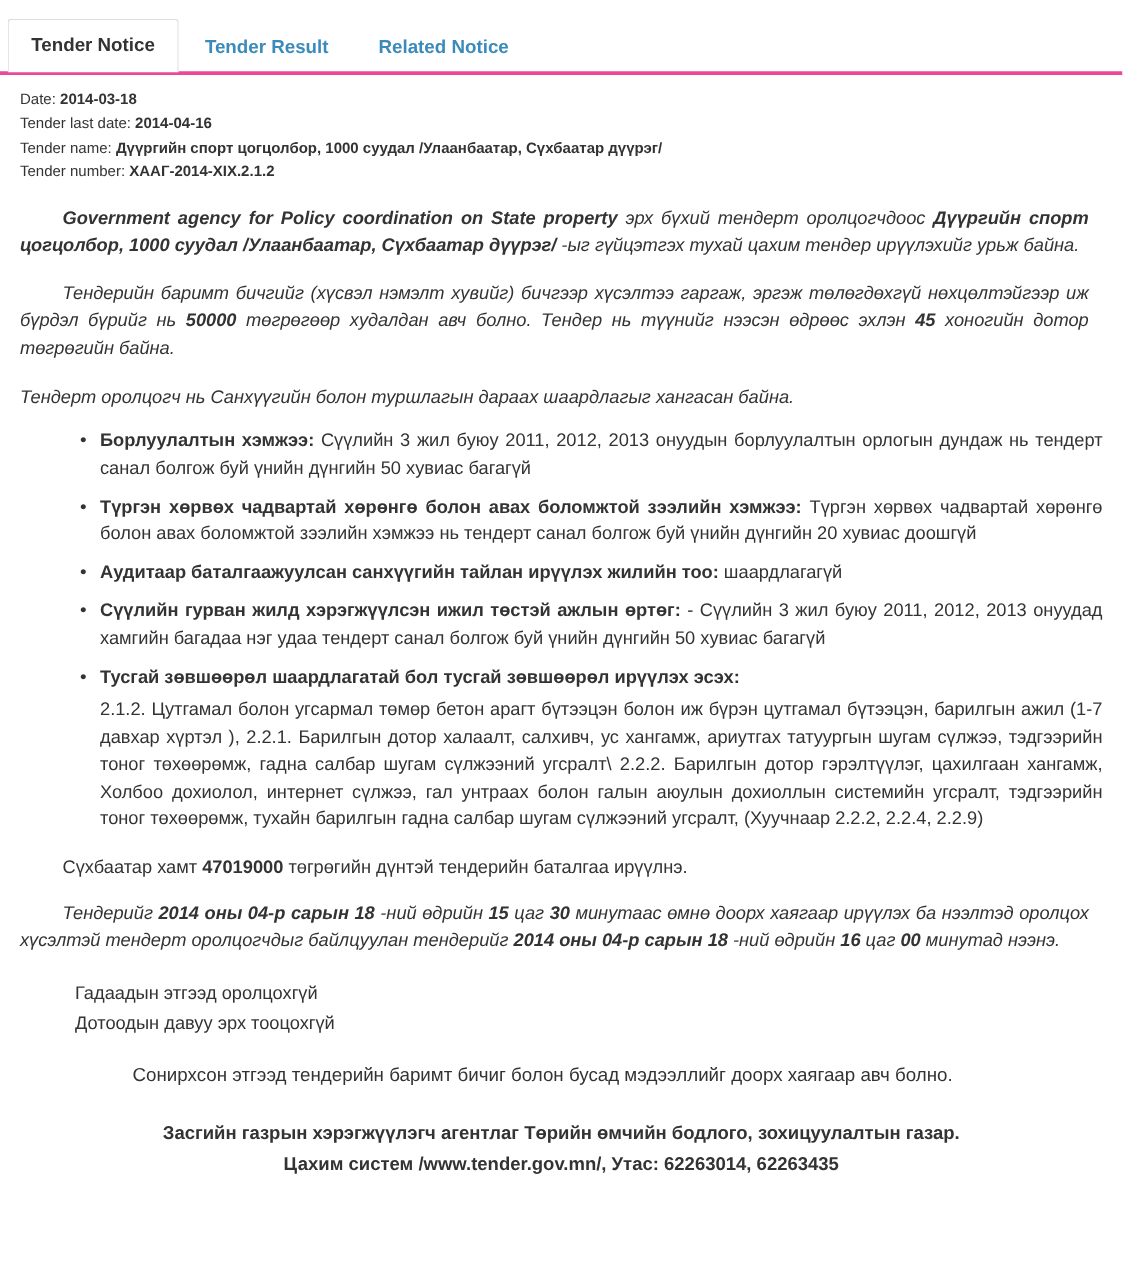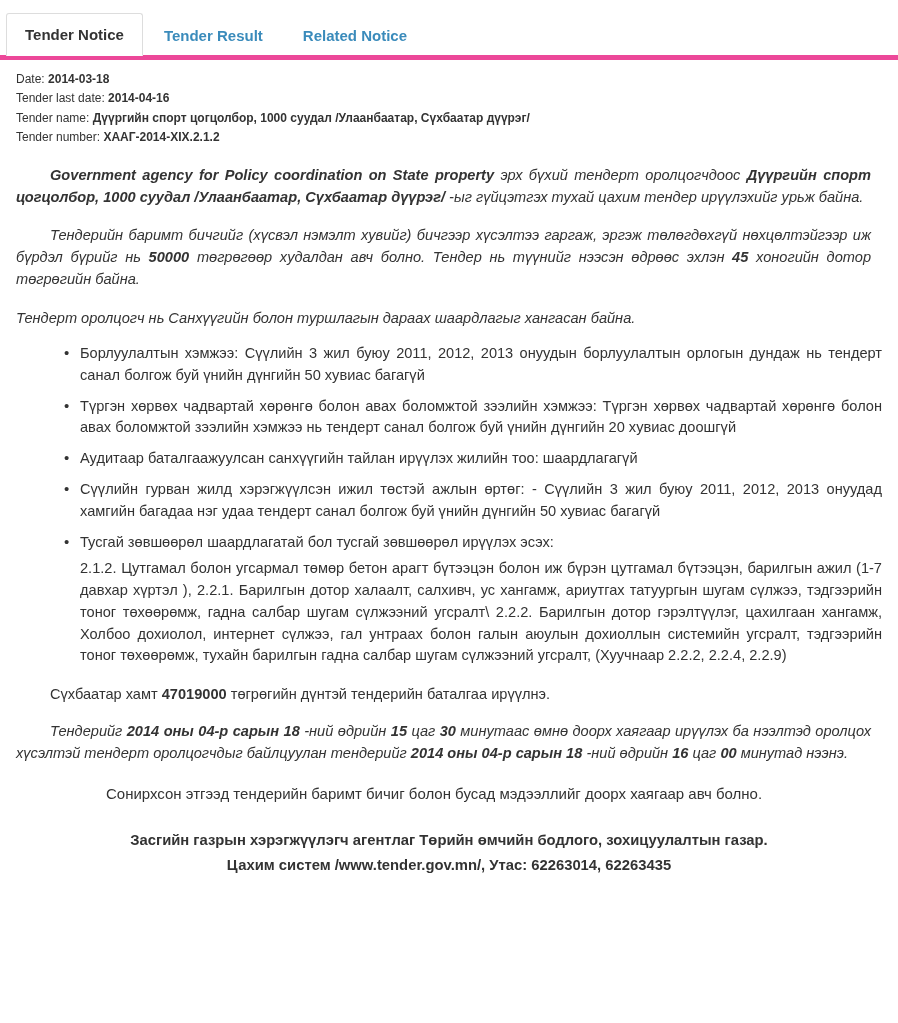--- a/index.html
+++ b/index.html
@@ -18,21 +18,21 @@
   .page {
     width: 898px;
     box-sizing: border-box;
     padding: 0;
   }
 
   
   .tabs {
     display: flex;
     align-items: flex-end;
-    border-bottom: 5px solid #ec4899;
+    border-bottom: 3px solid #ec4899;
     padding: 0 0 0 6px;
     margin: 0 0 0 0;
     height: 60px;
     box-sizing: border-box;
   }
   .tab {
     padding: 12px 18px 11px 18px;
     font-size: 15px;
     font-weight: bold;
     color: #3a8bbb;
@@ -92,21 +92,21 @@
     color: #333333;
   }
   ul.reqs > li:before {
     content: "\2022";
     position: absolute;
     left: -16px;
     top: -1px;
     font-size: 15px;
     color: #333333;
   }
-  ul.reqs > li b { font-weight: normal; }
+  ul.reqs > li b { font-weight: bold; }
 
   .sub-para {
     margin-top: 4px;
     text-align: justify;
     line-height: 1.5;
     font-weight: normal;
   }
 
   .closing {
     margin-top: 16px;
@@ -184,20 +184,24 @@
         <div class="sub-para">2.1.2. Цутгамал болон угсармал төмөр бетон арагт бүтээцэн болон иж бүрэн цутгамал бүтээцэн, барилгын ажил (1-7 давхар хүртэл ), 2.2.1. Барилгын дотор халаалт, салхивч, ус хангамж, ариутгах татуургын шугам сүлжээ, тэдгээрийн тоног төхөөрөмж, гадна салбар шугам сүлжээний угсралт\ 2.2.2. Барилгын дотор гэрэлтүүлэг, цахилгаан хангамж, Холбоо дохиолол, интернет сүлжээ, гал унтраах болон галын аюулын дохиоллын системийн угсралт, тэдгээрийн тоног төхөөрөмж, тухайн барилгын гадна салбар шугам сүлжээний угсралт, (Хуучнаар 2.2.2, 2.2.4, 2.2.9)</div>
       </li>
     </ul>
 
     <div class="closing">
       <span class="ind"><span>Сүхбаатар хамт </span><b class="bold">47019000</b><span> төгрөгийн дүнтэй тендерийн баталгаа ирүүлнэ.</span></span>
     </div>
 
     <p class="body indent tight"><span>Тендерийг </span><b class="bold">2014 оны 04-р сарын 18</b><span> -ний өдрийн </span><b class="bold">15</b><span> цаг </span><b class="bold">30</b><span> минутаас өмнө доорх хаягаар ирүүлэх ба нээлтэд оролцох хүсэлтэй тендерт оролцогчдыг байлцуулан тендерийг </span><b class="bold">2014 оны 04-р сарын 18</b><span> -ний өдрийн </span><b class="bold">16</b><span> цаг </span><b class="bold">00</b><span> минутад нээнэ.</span></p>
 
+    <div class="plain-block">
+      <div>Гадаадын этгээд оролцохгүй</div>
+      <div>Дотоодын давуу эрх тооцохгүй</div>
+    </div>
 
     <div class="note-block">Сонирхсон этгээд тендерийн баримт бичиг болон бусад мэдээллийг доорх хаягаар авч болно.</div>
 
     <div class="footer">
       <div>Засгийн газрын хэрэгжүүлэгч агентлаг Төрийн өмчийн бодлого, зохицуулалтын газар.</div>
       <div>Цахим систем /www.tender.gov.mn/, Утас: 62263014, 62263435</div>
     </div>
 
   </div>
 </div>

